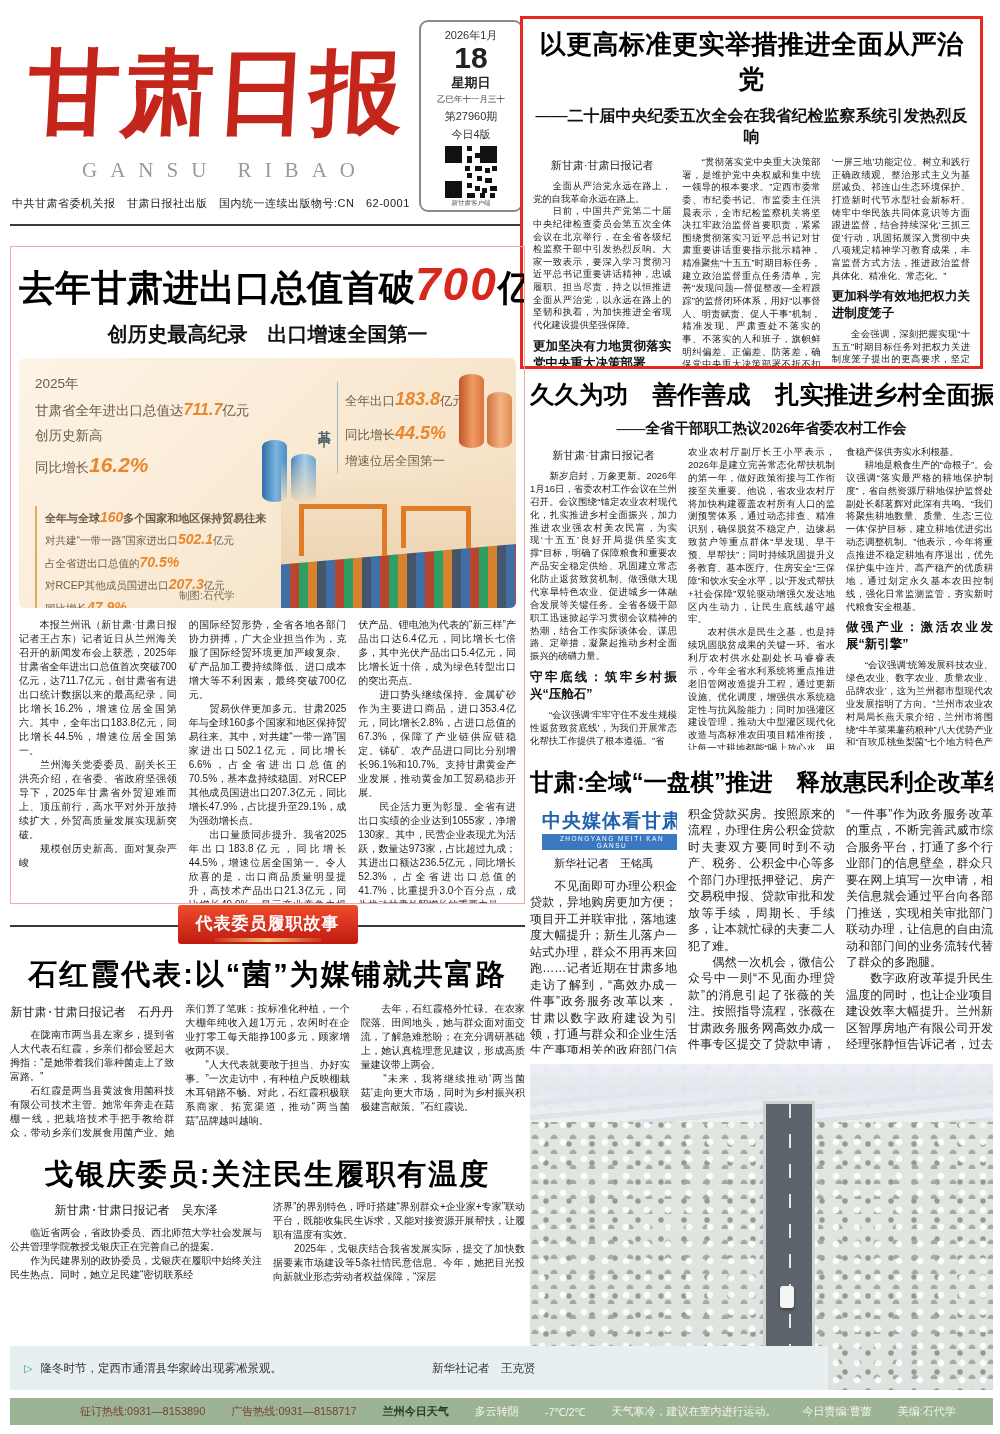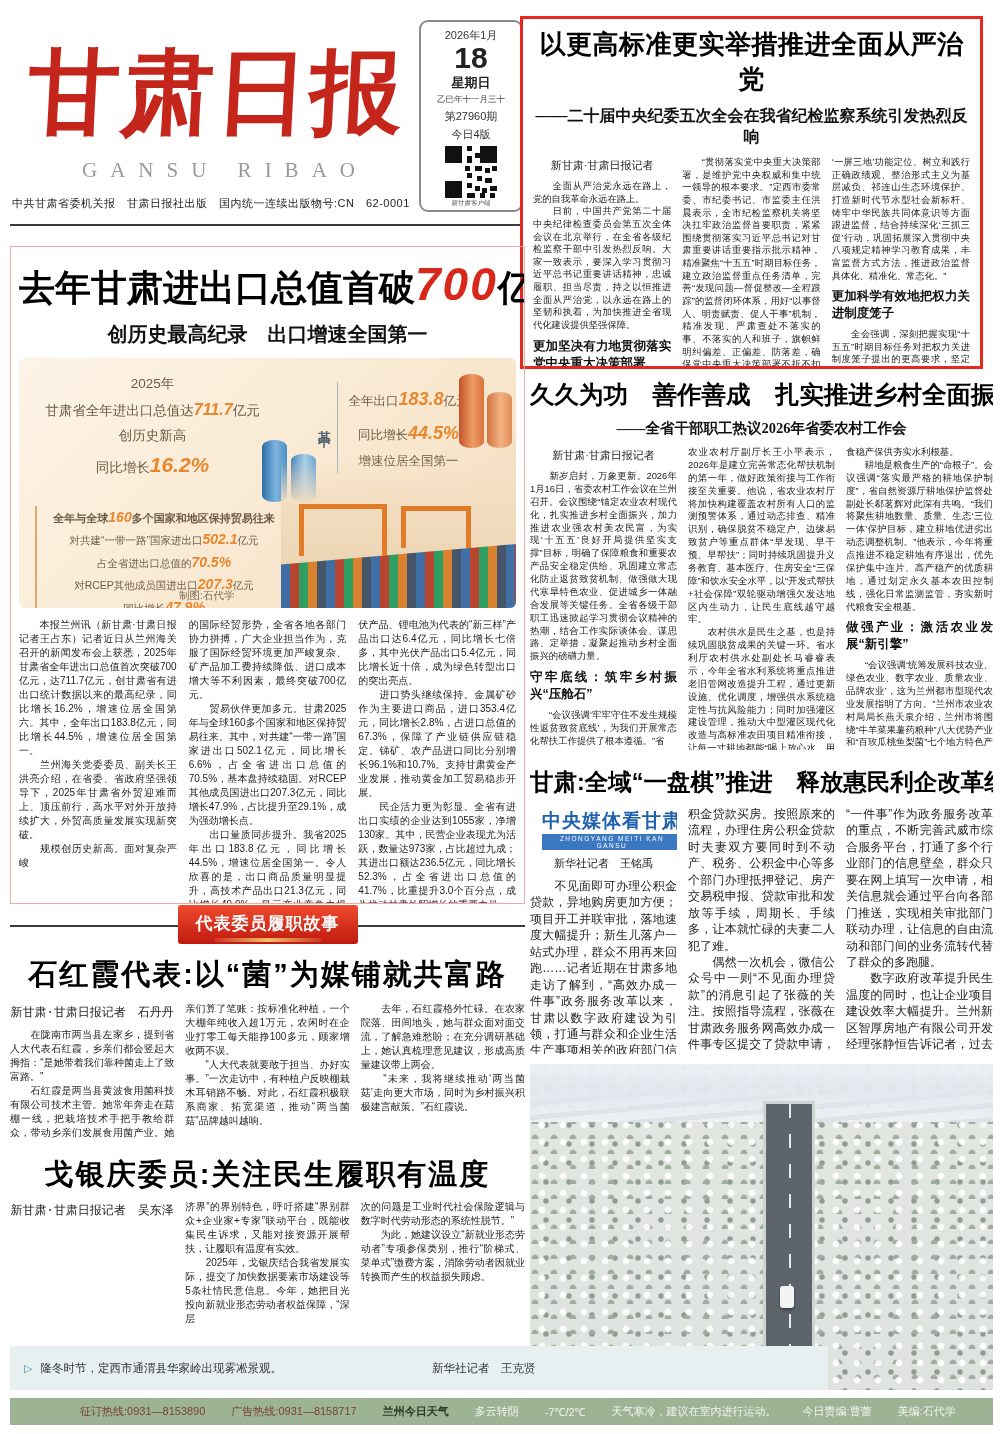--- a/index.html
+++ b/index.html
@@ -43,21 +43,21 @@
   .redbox .col-subhead { font-size:12.5px; }
 
   
   .tradebox { position:absolute; left:10px; top:246px; width:515px; height:658px;
     border:1.5px solid #f0aca4; padding:10px 8px 6px; overflow:hidden; }
   .trade-headline { text-align:center; font-weight:900; color:#000; font-size:36px; letter-spacing:0; white-space:nowrap; }
   .trade-headline .num { color:#d8281e; font-style:italic; font-size:46px; letter-spacing:2px; }
   .trade-sub { font-size:20px; margin:8px 0 10px; }
 
   .infographic { position:relative; width:497px; height:250px; margin:8px auto;
-    background:linear-gradient(135deg,#fdf4e7 0%,#f9e9d2 55%,#f3dcbc 100%); border-radius:6px; overflow:hidden;text-align:center; }
+    background:linear-gradient(135deg,#fdf4e7 0%,#f9e9d2 55%,#f3dcbc 100%); border-radius:6px; overflow:hidden; }
   .ig-label { color:#6d5b44; }
   .ig-num { color:#e8872e; font-weight:900; }
   .ig-total { position:absolute; left:16px; top:14px; width:235px; font-size:13.5px; line-height:1.75; }
   .ig-total .n1 { font-size:16px; font-style:italic; }
   .ig-total .n2 { font-size:21px; font-style:italic; }
   .ig-qz { position:absolute; writing-mode:vertical-rl; font-size:13px; font-weight:700; color:#51626f; letter-spacing:4px; }
   .ig-export { position:absolute; left:318px; top:24px; width:135px; font-size:12.5px; line-height:1.9;
     border-left:1.5px solid #9fb4c2; padding-left:7px; }
   .ig-export .n { font-size:18px; font-style:italic; }
   .cyl { position:absolute; width:25px; border-radius:12px/7px; }
@@ -333,28 +333,26 @@
     <div class="col">
         <div class="btxt">　　去年，石红霞格外忙碌。在农家院落、田间地头，她与群众面对面交流，了解急难愁盼；在充分调研基础上，她认真梳理意见建议，形成高质量建议带上两会。
 　　“未来，我将继续推动‘两当菌菇’走向更大市场，同时为乡村振兴积极建言献策。”石红霞说。</div>
       </div>
   </div>
 
   <div class="story-h" style="top:1155px;">戈银庆委员:关注民生履职有温度</div>
   <div class="story-cols cols" style="top:1200px; height:140px;">
     <div class="col">
       <div class="byline">新甘肃·甘肃日报记者　吴东泽</div>
+      <div class="btxt">　　临近省两会，省政协委员、西北师范大学社会发展与公共管理学院教授戈银庆正在完善自己的提案。
+　　作为民建界别的政协委员，戈银庆在履职中始终关注民生热点。同时，她立足民建“密切联系经</div>
     </div>
     <div class="col">
         <div class="btxt">济界”的界别特色，呼吁搭建“界别群众+企业家+专家”联动平台，既能收集民生诉求，又能对接资源开展帮扶，让履职有温度有实效。
 　　2025年，戈银庆结合我省发展实际，提交了加快数据要素市场建设等5条社情民意信息。今年，她把目光投向新就业形态劳动者权益保障，“深层</div>
-      </div>
-    <div class="col">
-        <div class="btxt">次的问题是工业时代社会保险逻辑与数字时代劳动形态的系统性脱节。”
-　　为此，她建议设立“新就业形态劳动者”专项参保类别，推行“阶梯式、菜单式”缴费方案，消除劳动者因就业转换而产生的权益损失顾虑。</div>
       </div>
   </div>
 
   <div class="photo">
     <div class="hills"></div>
     <div class="road"></div>
     <div class="car"></div>
   </div>
 
   <div class="caption-bar">

